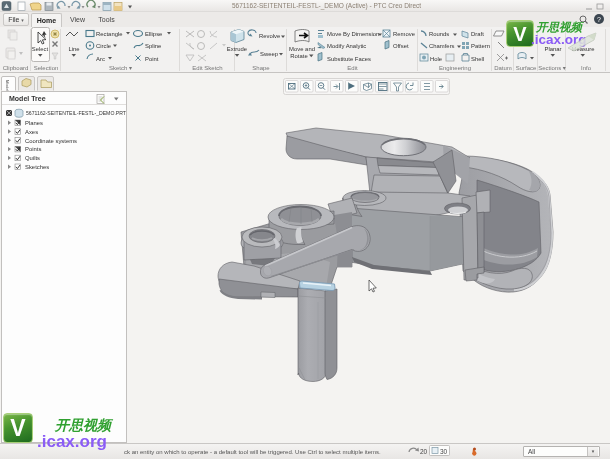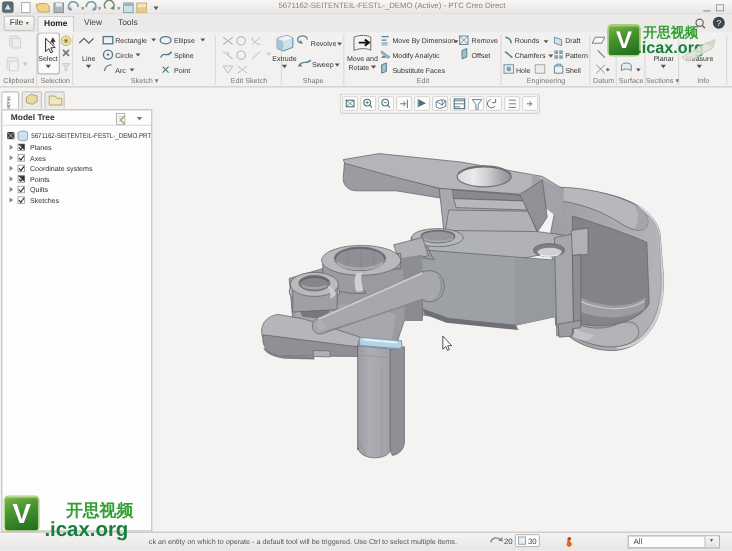--- a/index.html
+++ b/index.html
@@ -21,22 +21,22 @@
 
 #main { position:absolute; left:0; top:73px; width:610px; height:370px; background:#f4f3f1; }
 #leftpanel { position:absolute; left:1px; top:18px; width:126px; height:352px; background:#fdfdfd; border:1px solid #c2c0be; }
 #ph { position:absolute; left:0; top:0; width:100%; height:13px; border-bottom:1px solid #e0dedc; }
 #ph span { position:absolute; left:7px; top:3px; font-size:7px; font-weight:bold; color:#333; }
 
 #statusbar { position:absolute; left:0; top:443px; width:610px; height:16px; background:linear-gradient(#f4f3f2,#e8e6e4); border-top:1px solid #c9c7c5; }
 #statustext { position:absolute; left:124px; top:5px; font-size:6px; color:#555; white-space:nowrap; }
 
 .vlogo { position:absolute; border-radius:4px; background:linear-gradient(160deg,#7ab648 0%,#47942e 40%,#1e6b1f 100%); border:1px solid #a8cf78; box-shadow:inset 0 1px 1px rgba(255,255,255,.4); color:#fff; font-weight:bold; text-align:center; }
-.cn { color:#30a030; font-weight:bold; }
-.icax { color:#15803d; font-weight:bold; }
+.cn { color:#30a030; font-weight:bold; font-style:italic; }
+.icax { color:#8b5cf6; font-weight:bold; }
 </style>
 </head>
 <body>
 
 <div id="titlebar">
   <svg width="610" height="12" style="position:absolute;left:0;top:0">
     <rect x="2" y="1.5" width="9" height="9" rx="1.5" fill="#5a6b75" stroke="#46555e" stroke-width="0.5"></rect>
     <path d="M4,8 L6.5,3.5 L9,8 Z" fill="#dfe5e8"></path>
     <rect x="18" y="2" width="7" height="8.5" fill="#fdfdfd" stroke="#9aa4ab" stroke-width="0.7"></rect>
     <path d="M30,4 L33,3 L39,3 L41,5 L41,10 L32,10 Z" fill="#f0d48a" stroke="#b9964c" stroke-width="0.7"></path>

